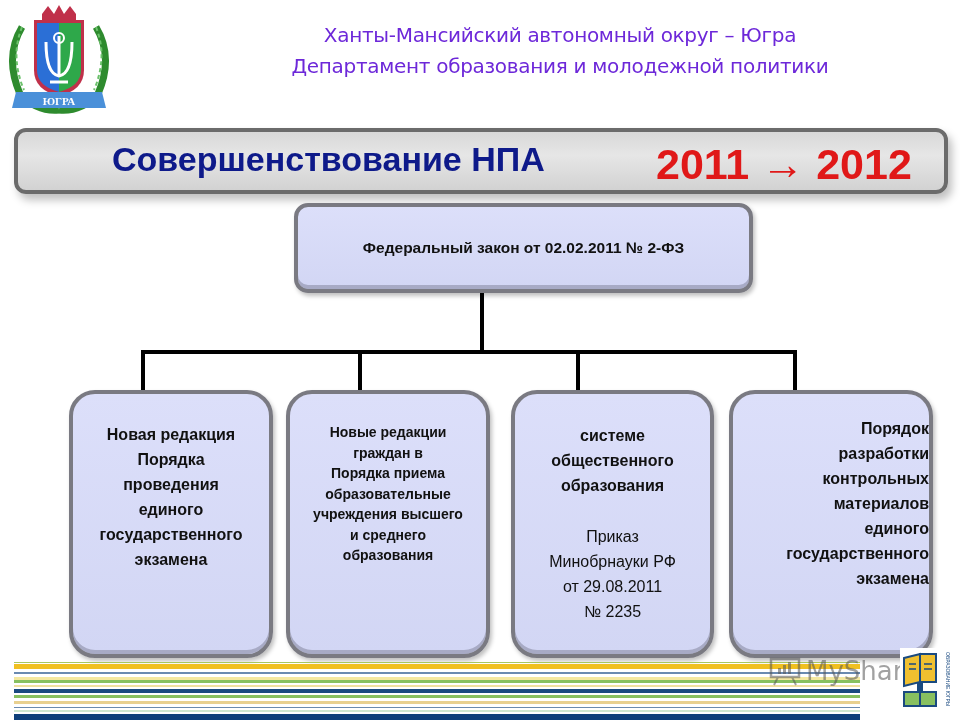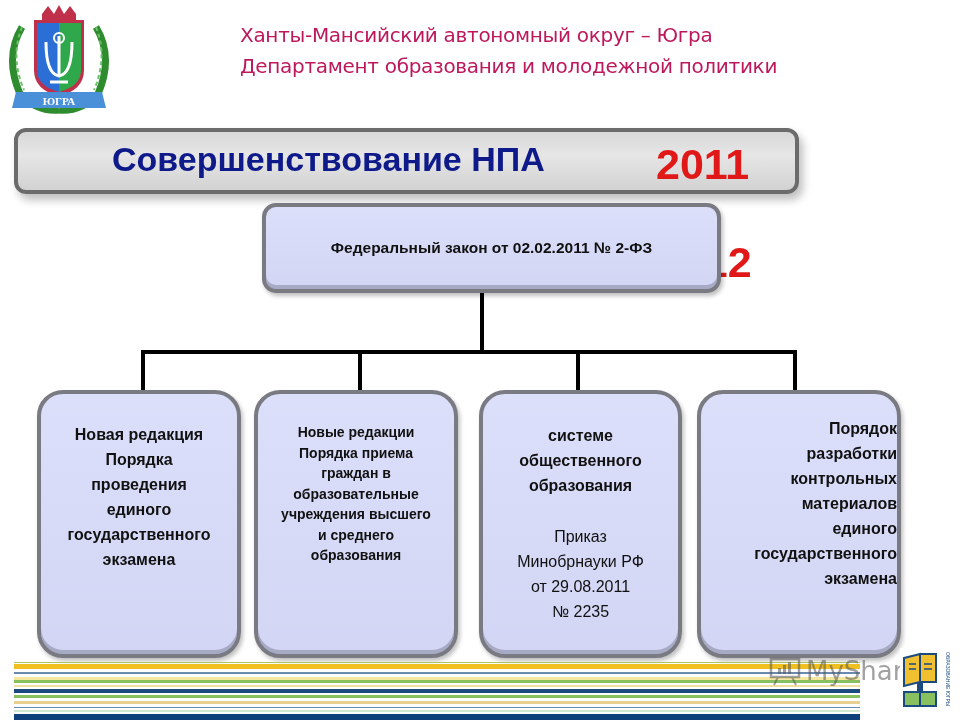--- a/index.html
+++ b/index.html
@@ -3,36 +3,36 @@
 <meta charset="utf-8">
 <style>
   * { box-sizing: border-box; margin: 0; padding: 0; }
   html, body { width: 960px; height: 720px; background: #ffffff; overflow: hidden; }
   body { position: relative; font-family: "Liberation Sans", "DejaVu Sans", sans-serif; }
 
   
   .emblem { position: absolute; left: 2px; top: 2px; width: 114px; height: 118px; }
 
   
-  .header { position: absolute; left: 240px; top: 20px; width: 640px; 
-            color: #be185d; font-family: "DejaVu Sans", sans-serif; font-size: 20px; line-height: 31px; letter-spacing: -0.3px; }
+  .header { position: absolute; left: 240px; top: 20px; width: 640px; text-align: center;
+            color: #6d28d9; font-family: "DejaVu Sans", sans-serif; font-size: 20px; line-height: 31px; letter-spacing: -0.3px; }
 
   
-  .banner { position: absolute; left: 14px; top: 128px; width: 785px; height: 66px;
+  .banner { position: absolute; left: 14px; top: 128px; width: 934px; height: 66px;
             border: 4px solid #6b6b6b; border-radius: 12px;
             background: linear-gradient(180deg, #d8d8d8 0%, #e6e6e6 40%, #d2d2d2 100%);
             box-shadow: 4px 6px 8px rgba(0,0,0,0.25); }
   .banner-title { position: absolute; left: 94px; top: 8px; font-size: 34px; font-weight: bold; color: #0e1a8a; }
   .banner-years { position: absolute; left: 638px; top: 8px; font-size: 43px; font-weight: bold; color: #e01818; }
 
   
   .box { position: absolute; border: 4px solid #7a7a82; border-radius: 14px;
          background: linear-gradient(180deg, #dcdffa 0%, #d2d6f4 100%);
          box-shadow: inset 0 -4px 0 rgba(90,90,110,0.35), 2px 3px 4px rgba(0,0,0,0.25);
-         color: #111; text-align: center; font-weight: bold; }
+         color: #111; text-align: center; font-weight: bold; margin-left: 32px; }
   .root { left: 262px; top: 203px; width: 459px; height: 90px; display: flex; align-items: center; justify-content: center; font-size: 15.5px; }
 
   
   .line { position: absolute; background: #000; }
 
   
   .child { top: 390px; width: 204px; height: 268px; border-radius: 26px; font-size: 16px; line-height: 25px; padding-top: 28px; }
   .c1 { left: 37px; }
   .c2 { left: 254px; font-size: 14px; line-height: 20.5px; padding-top: 28px; }
   .c3 { left: 479px; width: 203px; padding-top: 29px; }
@@ -99,22 +99,22 @@
   <div>Новая редакция</div>
   <div>Порядка</div>
   <div>проведения</div>
   <div>единого</div>
   <div>государственного</div>
   <div>экзамена</div>
 </div>
 
 <div class="box child c2">
   <div>Новые редакции</div>
+  <div>граждан в</div>
   <div>Порядка приема</div>
-  <div>граждан в</div>
   <div>образовательные</div>
   <div>учреждения высшего</div>
   <div>и среднего</div>
   <div>образования</div>
 </div>
 
 <div class="box child c3">
   <div>системе</div>
   <div>общественного</div>
   <div>образования</div>

